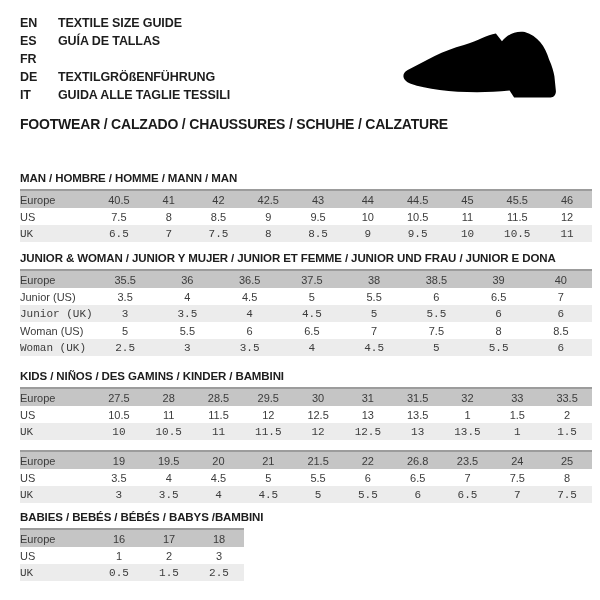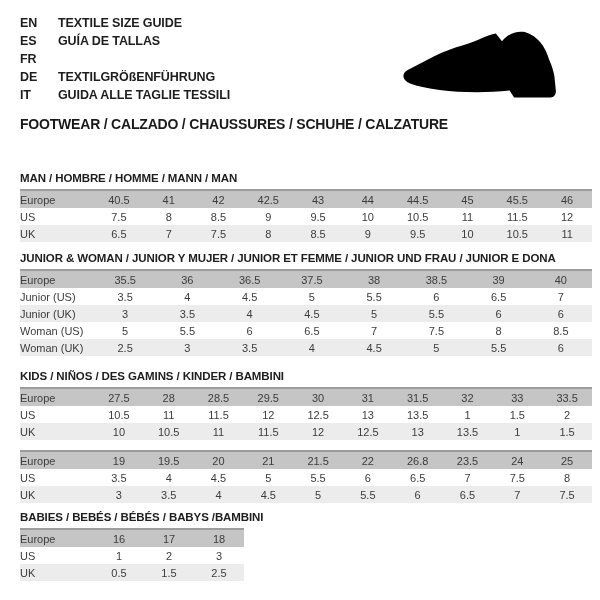--- a/index.html
+++ b/index.html
@@ -36,21 +36,21 @@
     width:100%;
   }
   table.size-table.cols-3{width:224px;}
   .size-table th,.size-table td{
     height:17px;padding:0;margin:0;
     font-size:11px;font-weight:normal;text-align:center;vertical-align:middle;
     color:#3c3c3c;white-space:nowrap;overflow:hidden;
   }
   .size-table th.lbl{width:74px;text-align:left;}
   tr.head-row{background:#c5c5c5;}
-  tr.stripe{background:#ececec;}
+  tr.stripe{background:#ececec;font-family:Liberation Mono, monospace;}
 </style>
 </head>
 <body>
 
 <div class="page">
 
   <header>
     <div class="langs" id="langs">
     <div class="lang-row">
       <span class="lang-code">EN</span>

